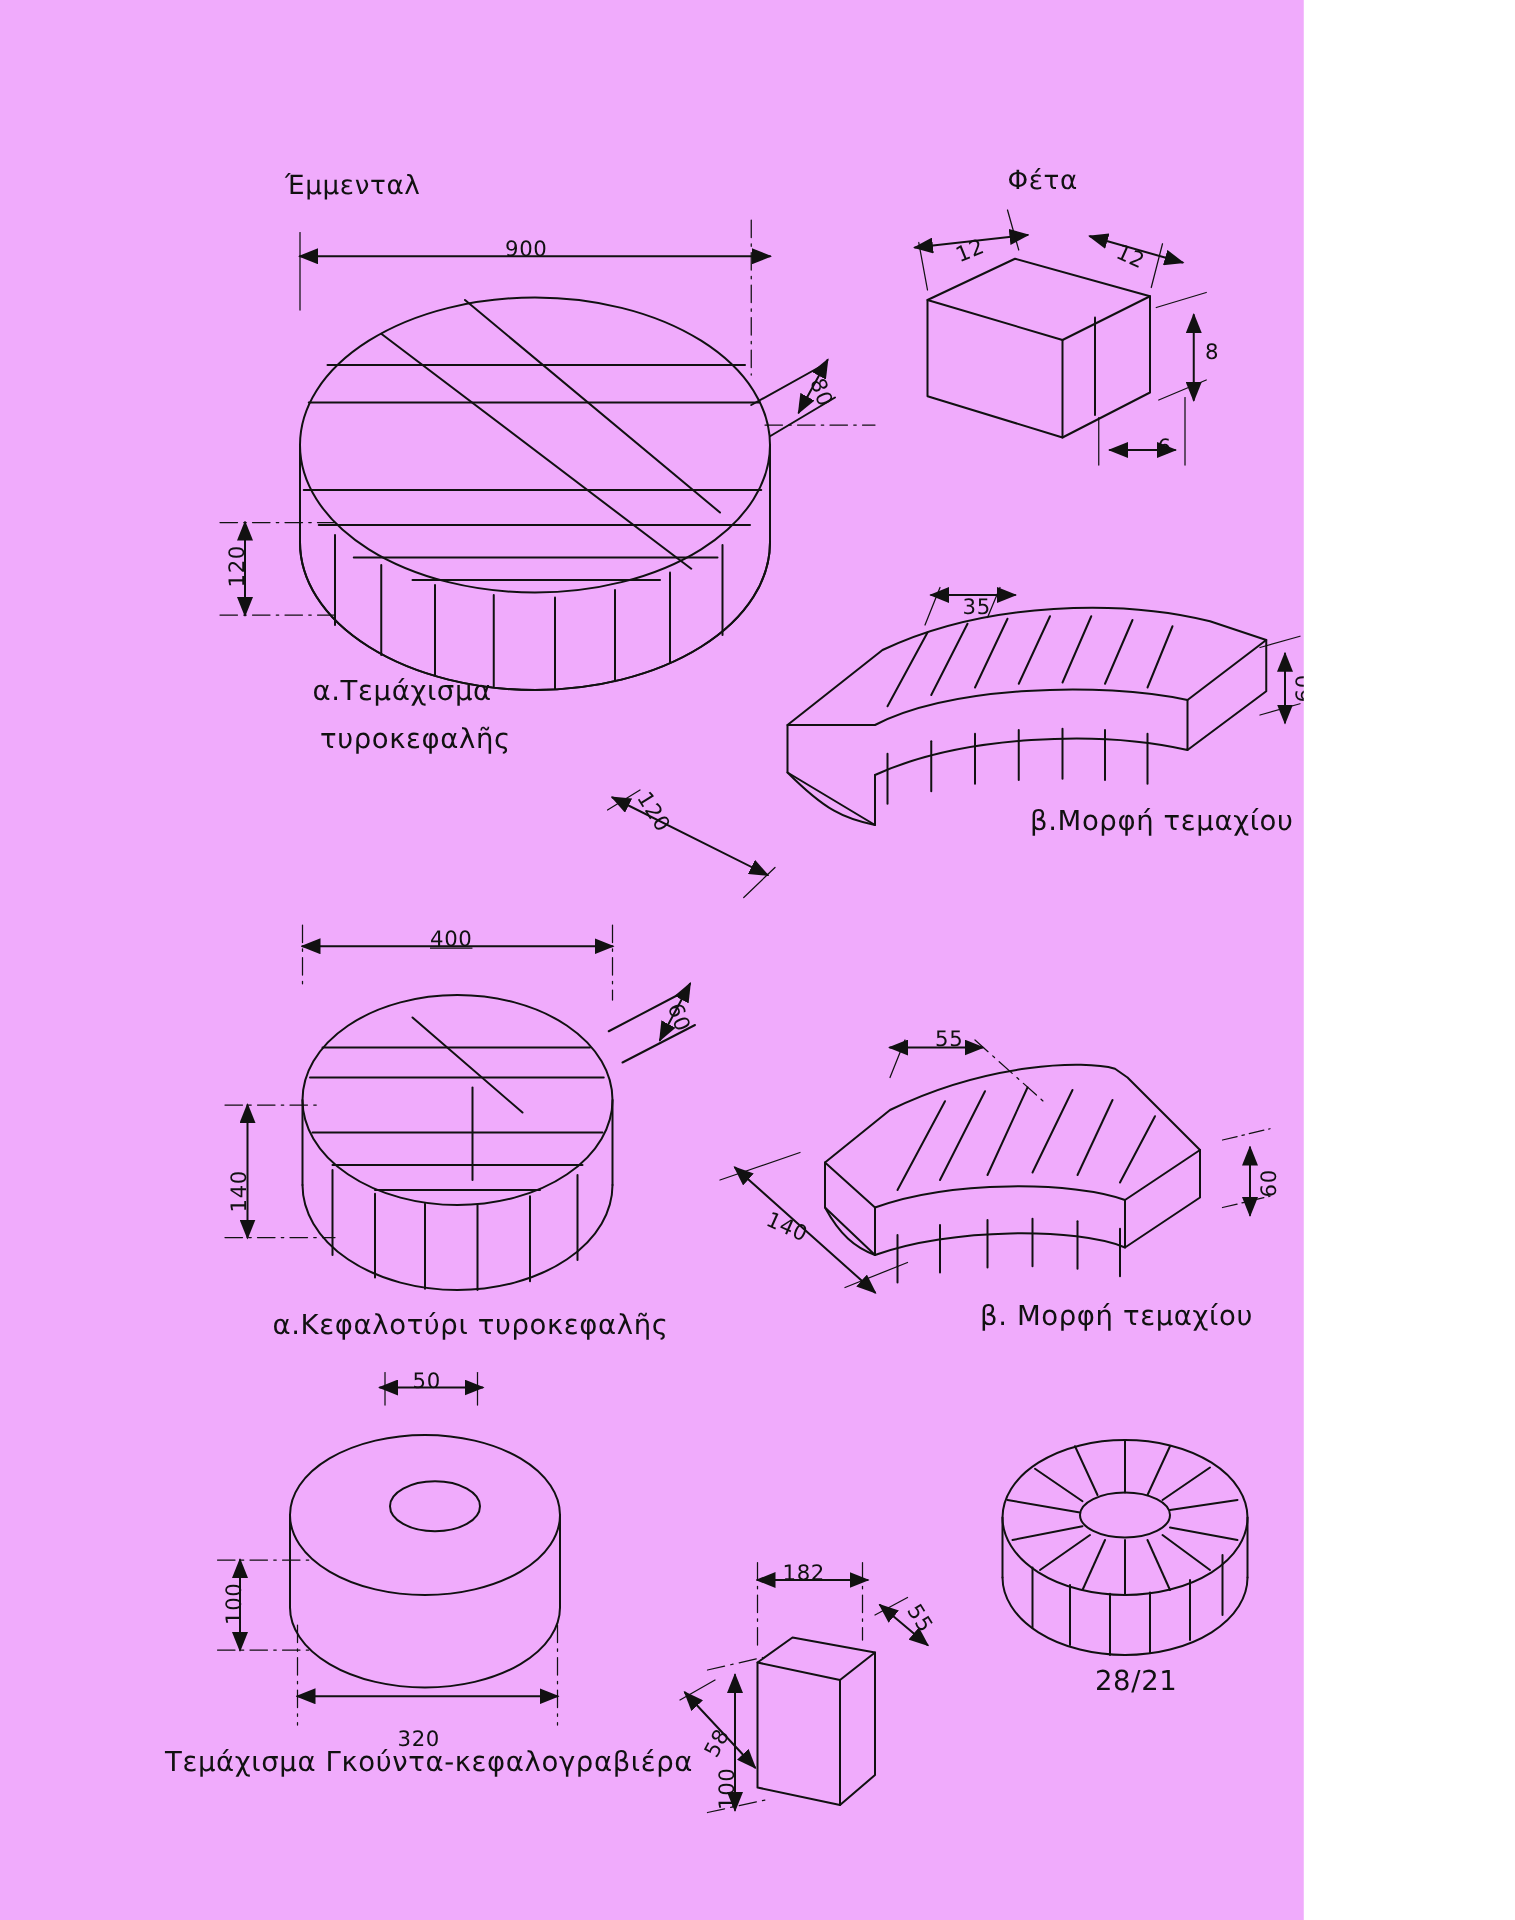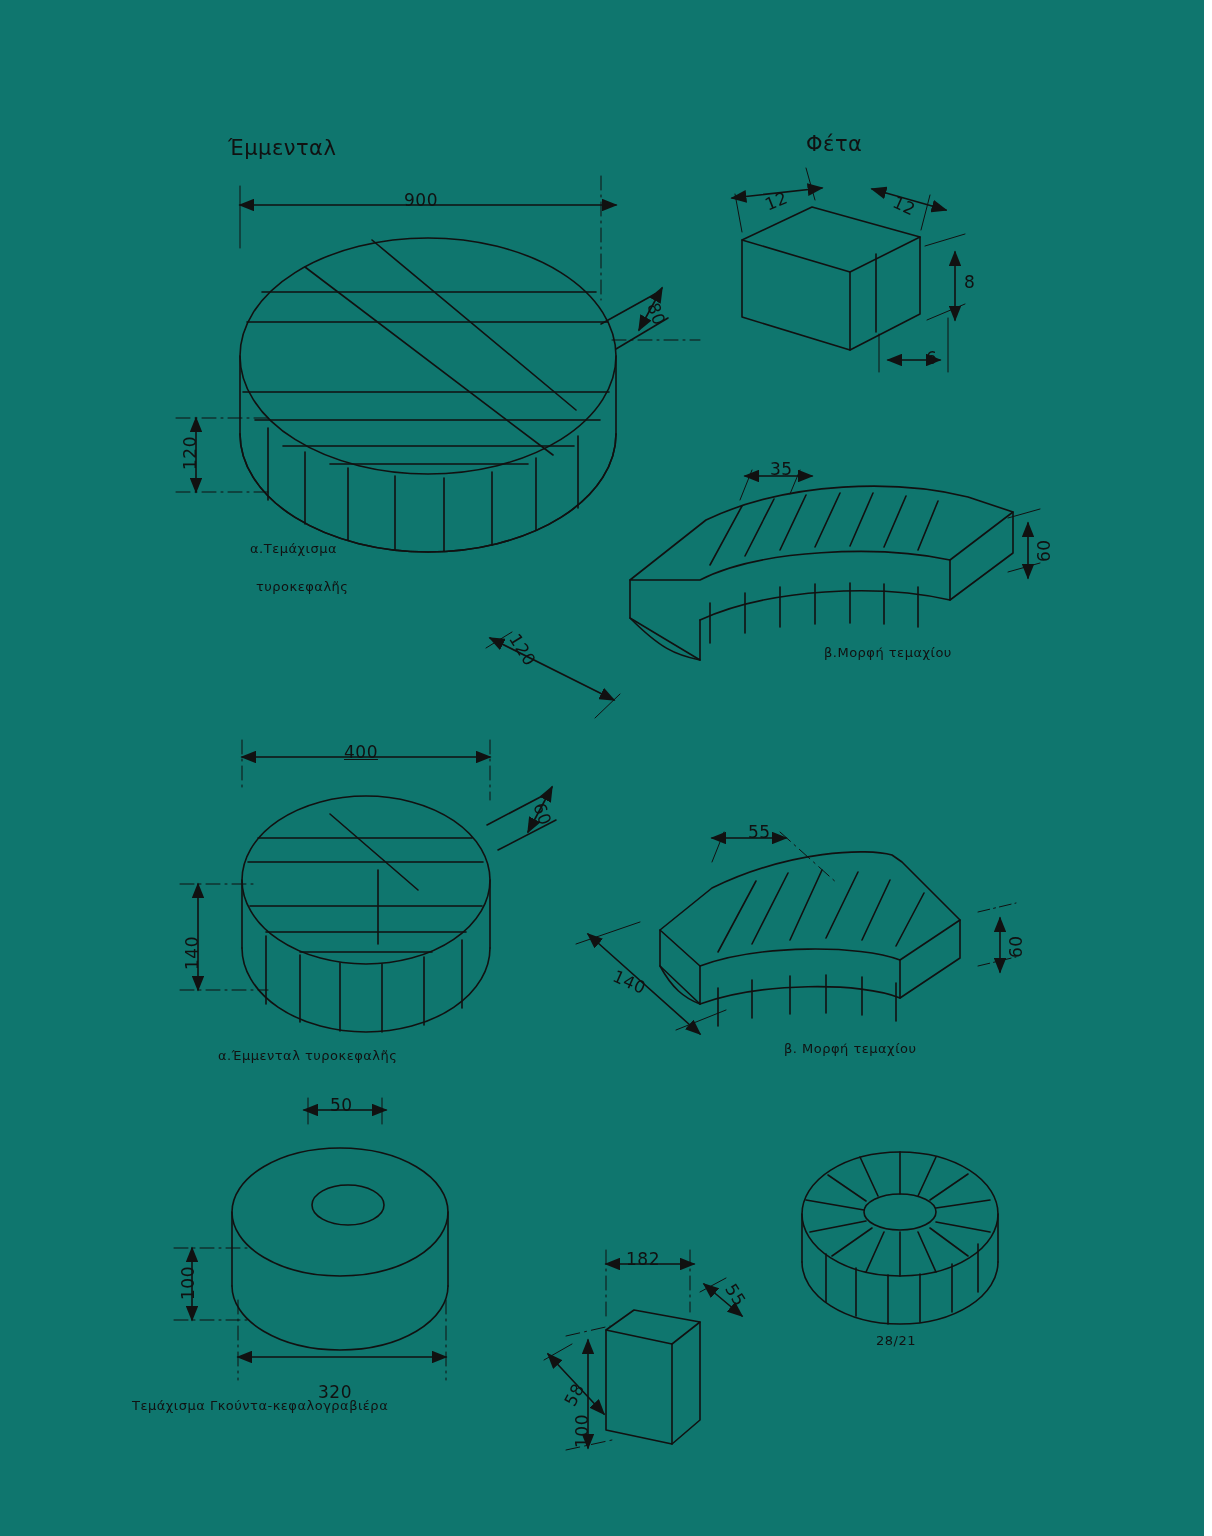--- a/index.html
+++ b/index.html
@@ -2,44 +2,44 @@
 <html><head>
 <meta charset="utf-8">
 <style>
   html, body {
     margin: 0;
     padding: 0;
     background: #ffffff;
   }
   #page {
     position: relative;
-    width: 1204px;
+    width: 1043px;
     height: 1536px;
-    background: #0f766e;
+    background: #f0abfc;
     overflow: hidden;
     font-family: "DejaVu Sans", sans-serif;
   }
   #sheet-svg {
     position: absolute;
     left: 0; top: 0;
     width: 1212px;
     height: 1536px;
   }
   .lbl {
     position: absolute;
     color: #111;
     white-space: nowrap;
     font-family: "DejaVu Sans", sans-serif;
     letter-spacing: 0.5px;
   }
   .title {
     font-size: 21px;
   }
   .caption {
-    font-size: 13px;
+    font-size: 22px;
   }
   .dim {
     font-size: 17px;
   }
   .rot90 { transform: rotate(-90deg); transform-origin: left top; }
   .rotm25 { transform: rotate(-22deg); transform-origin: left top; }
   .rotp25 { transform: rotate(24deg); transform-origin: left top; }
   .rotp55 { transform: rotate(58deg); transform-origin: left top; }
   .rotm60 { transform: rotate(-62deg); transform-origin: left top; }
   .rotp70 { transform: rotate(70deg); transform-origin: left top; }
@@ -325,35 +325,35 @@
 
     </g>
   </svg>
 
   <div class="lbl title" style="left:228px; top:136px;">Έμμενταλ</div>
   <div class="lbl title" style="left:806px; top:132px;">Φέτα</div>
 
   <div class="lbl caption" style="left:250px; top:541px;">α.Τεμάχισμα</div>
   <div class="lbl caption" style="left:256px; top:579px;">τυροκεφαλῆς</div>
   <div class="lbl caption" style="left:824px; top:645px;">β.Μορφή τεμαχίου</div>
-  <div class="lbl caption" style="left:218px; top:1048px;">α.Έμμενταλ  τυροκεφαλῆς</div>
+  <div class="lbl caption" style="left:218px; top:1048px;">α.Κεφαλοτύρι  τυροκεφαλῆς</div>
   <div class="lbl caption" style="left:784px; top:1041px;">β.  Μορφή τεμαχίου</div>
   <div class="lbl caption" style="left:132px; top:1398px;">Τεμάχισμα Γκούντα-κεφαλογραβιέρα</div>
   <div class="lbl caption" style="left:876px; top:1333px;">28/21</div>
 
   <div class="lbl dim" style="left:404px; top:190px;">900</div>
   <div class="lbl dim rotp70" style="left:662px; top:300px;">80</div>
   <div class="lbl dim rot90" style="left:180px; top:470px;">120</div>
 
   <div class="lbl dim rotm25" style="left:762px; top:196px;">12</div>
   <div class="lbl dim rotp25" style="left:898px; top:192px;">12</div>
   <div class="lbl dim" style="left:964px; top:272px;">8</div>
   <div class="lbl dim" style="left:926px; top:348px;">6</div>
 
-  <div class="lbl dim" style="left:770px; top:459px;">35</div>
+  <div class="lbl dim" style="left:770px; top:476px;">35</div>
   <div class="lbl dim rot90" style="left:1034px; top:562px;">60</div>
   <div class="lbl dim rotp55" style="left:522px; top:630px;">120</div>
 
   <div class="lbl dim" style="left:344px; top:742px;text-decoration:underline;">400</div>
   <div class="lbl dim rotp70" style="left:548px; top:800px;">60</div>
   <div class="lbl dim rot90" style="left:182px; top:970px;">140</div>
 
   <div class="lbl dim" style="left:748px; top:822px;">55</div>
   <div class="lbl dim rot90" style="left:1006px; top:958px;">60</div>
   <div class="lbl dim rotp25" style="left:618px; top:966px;">140</div>

